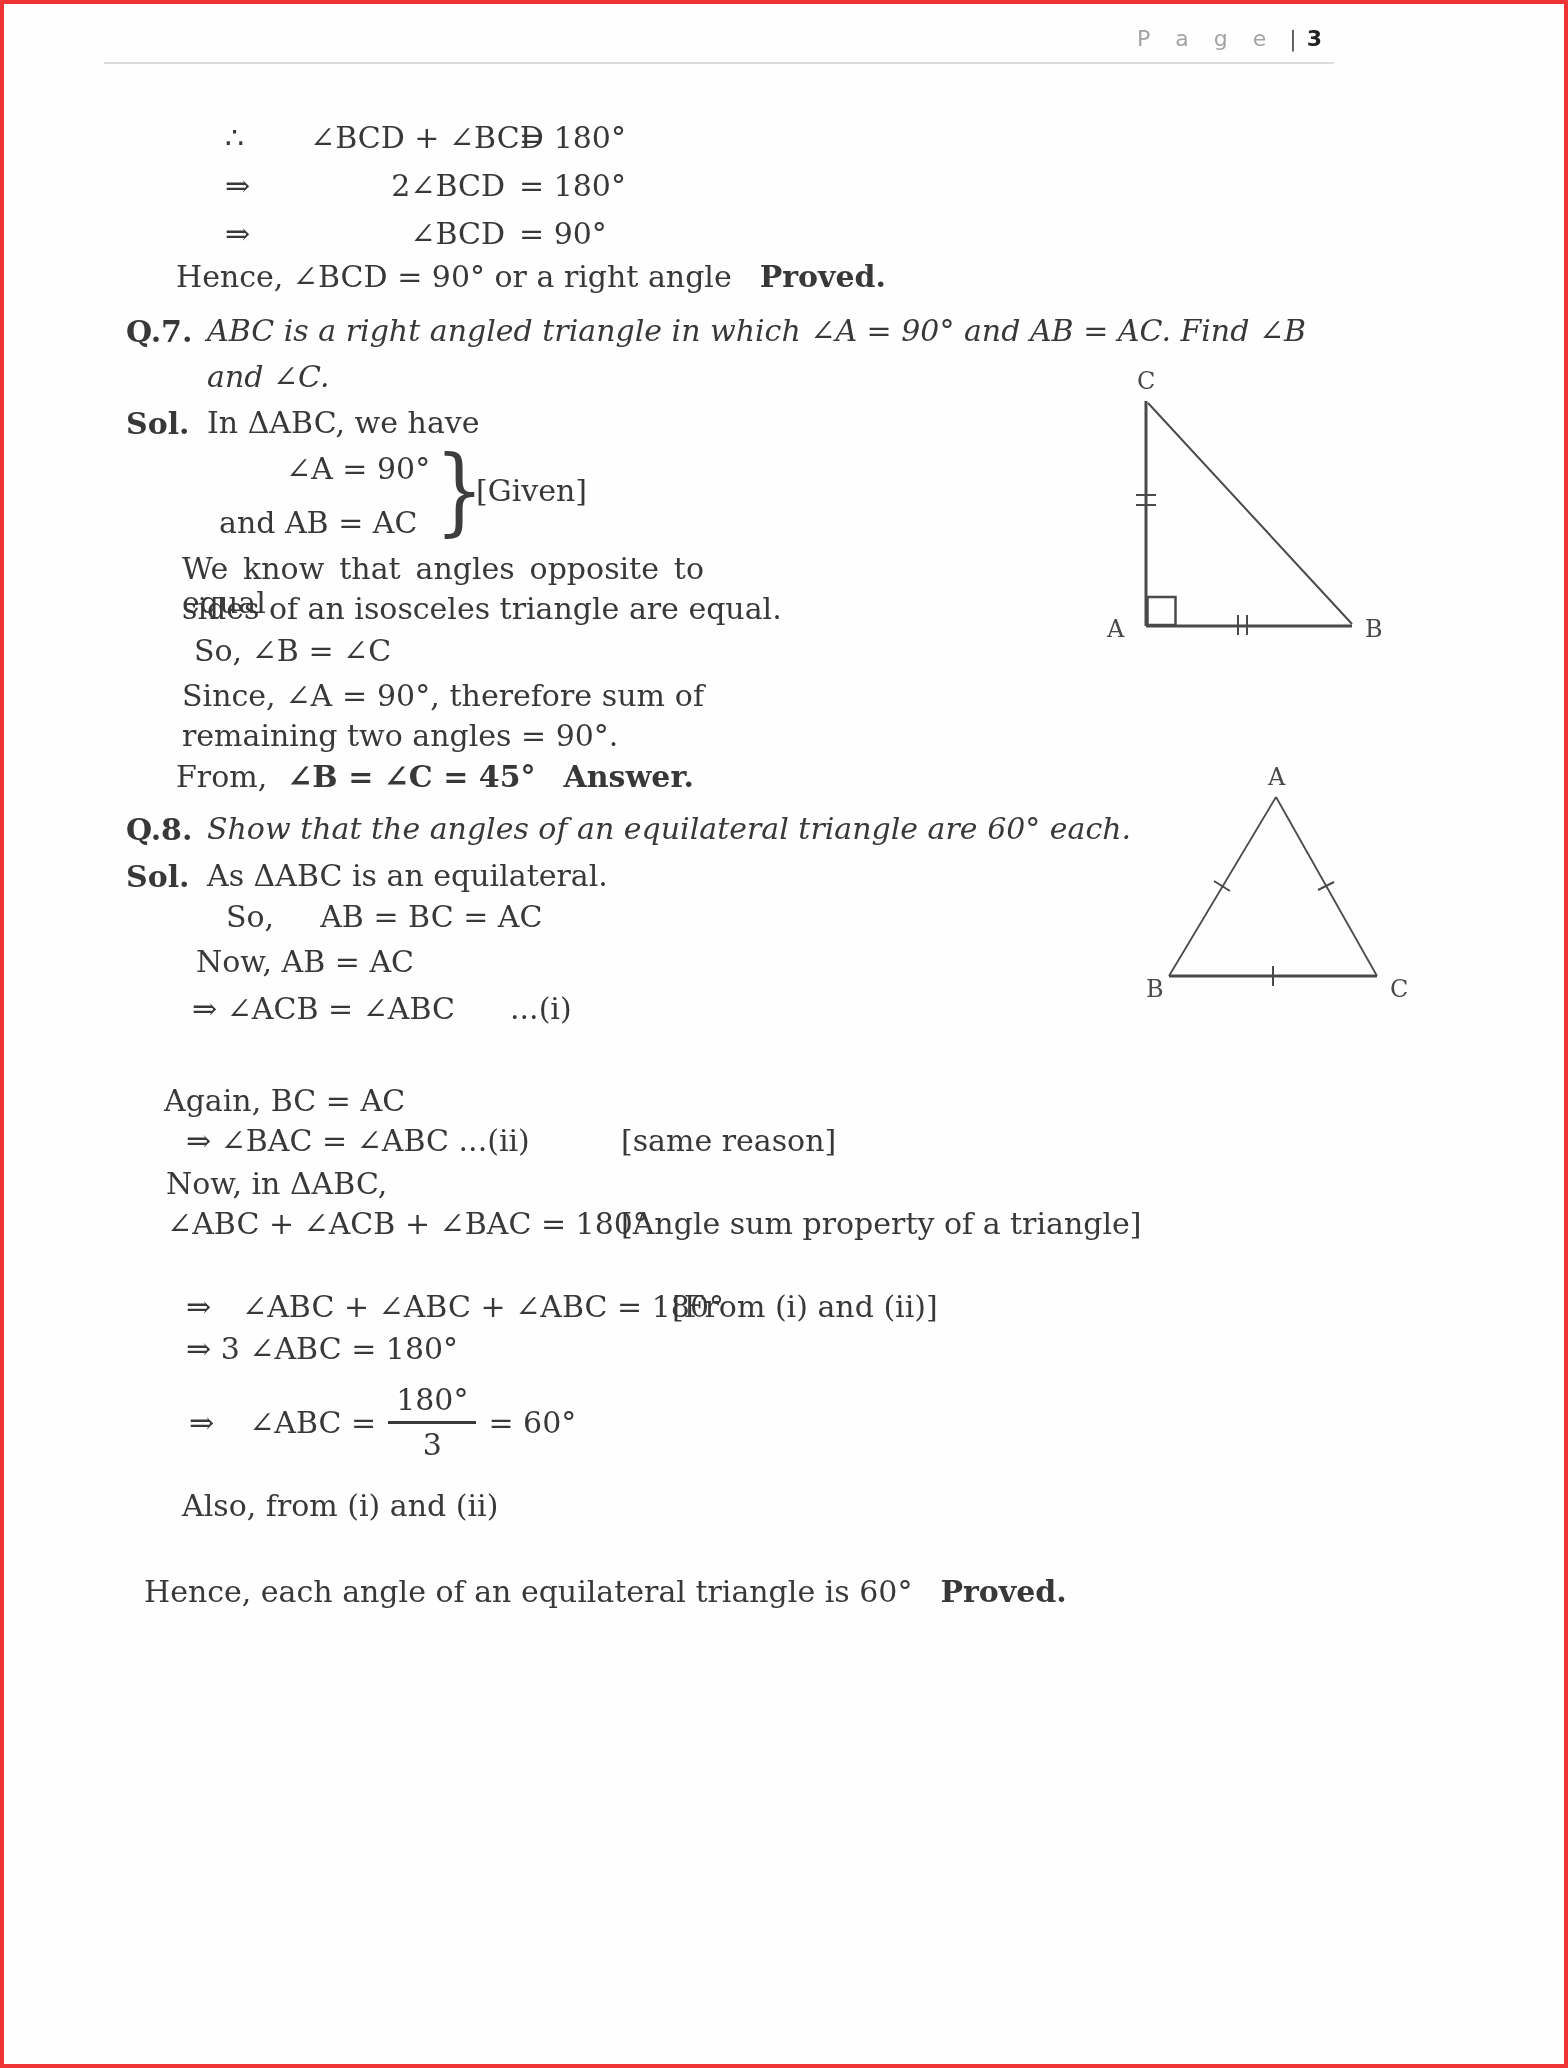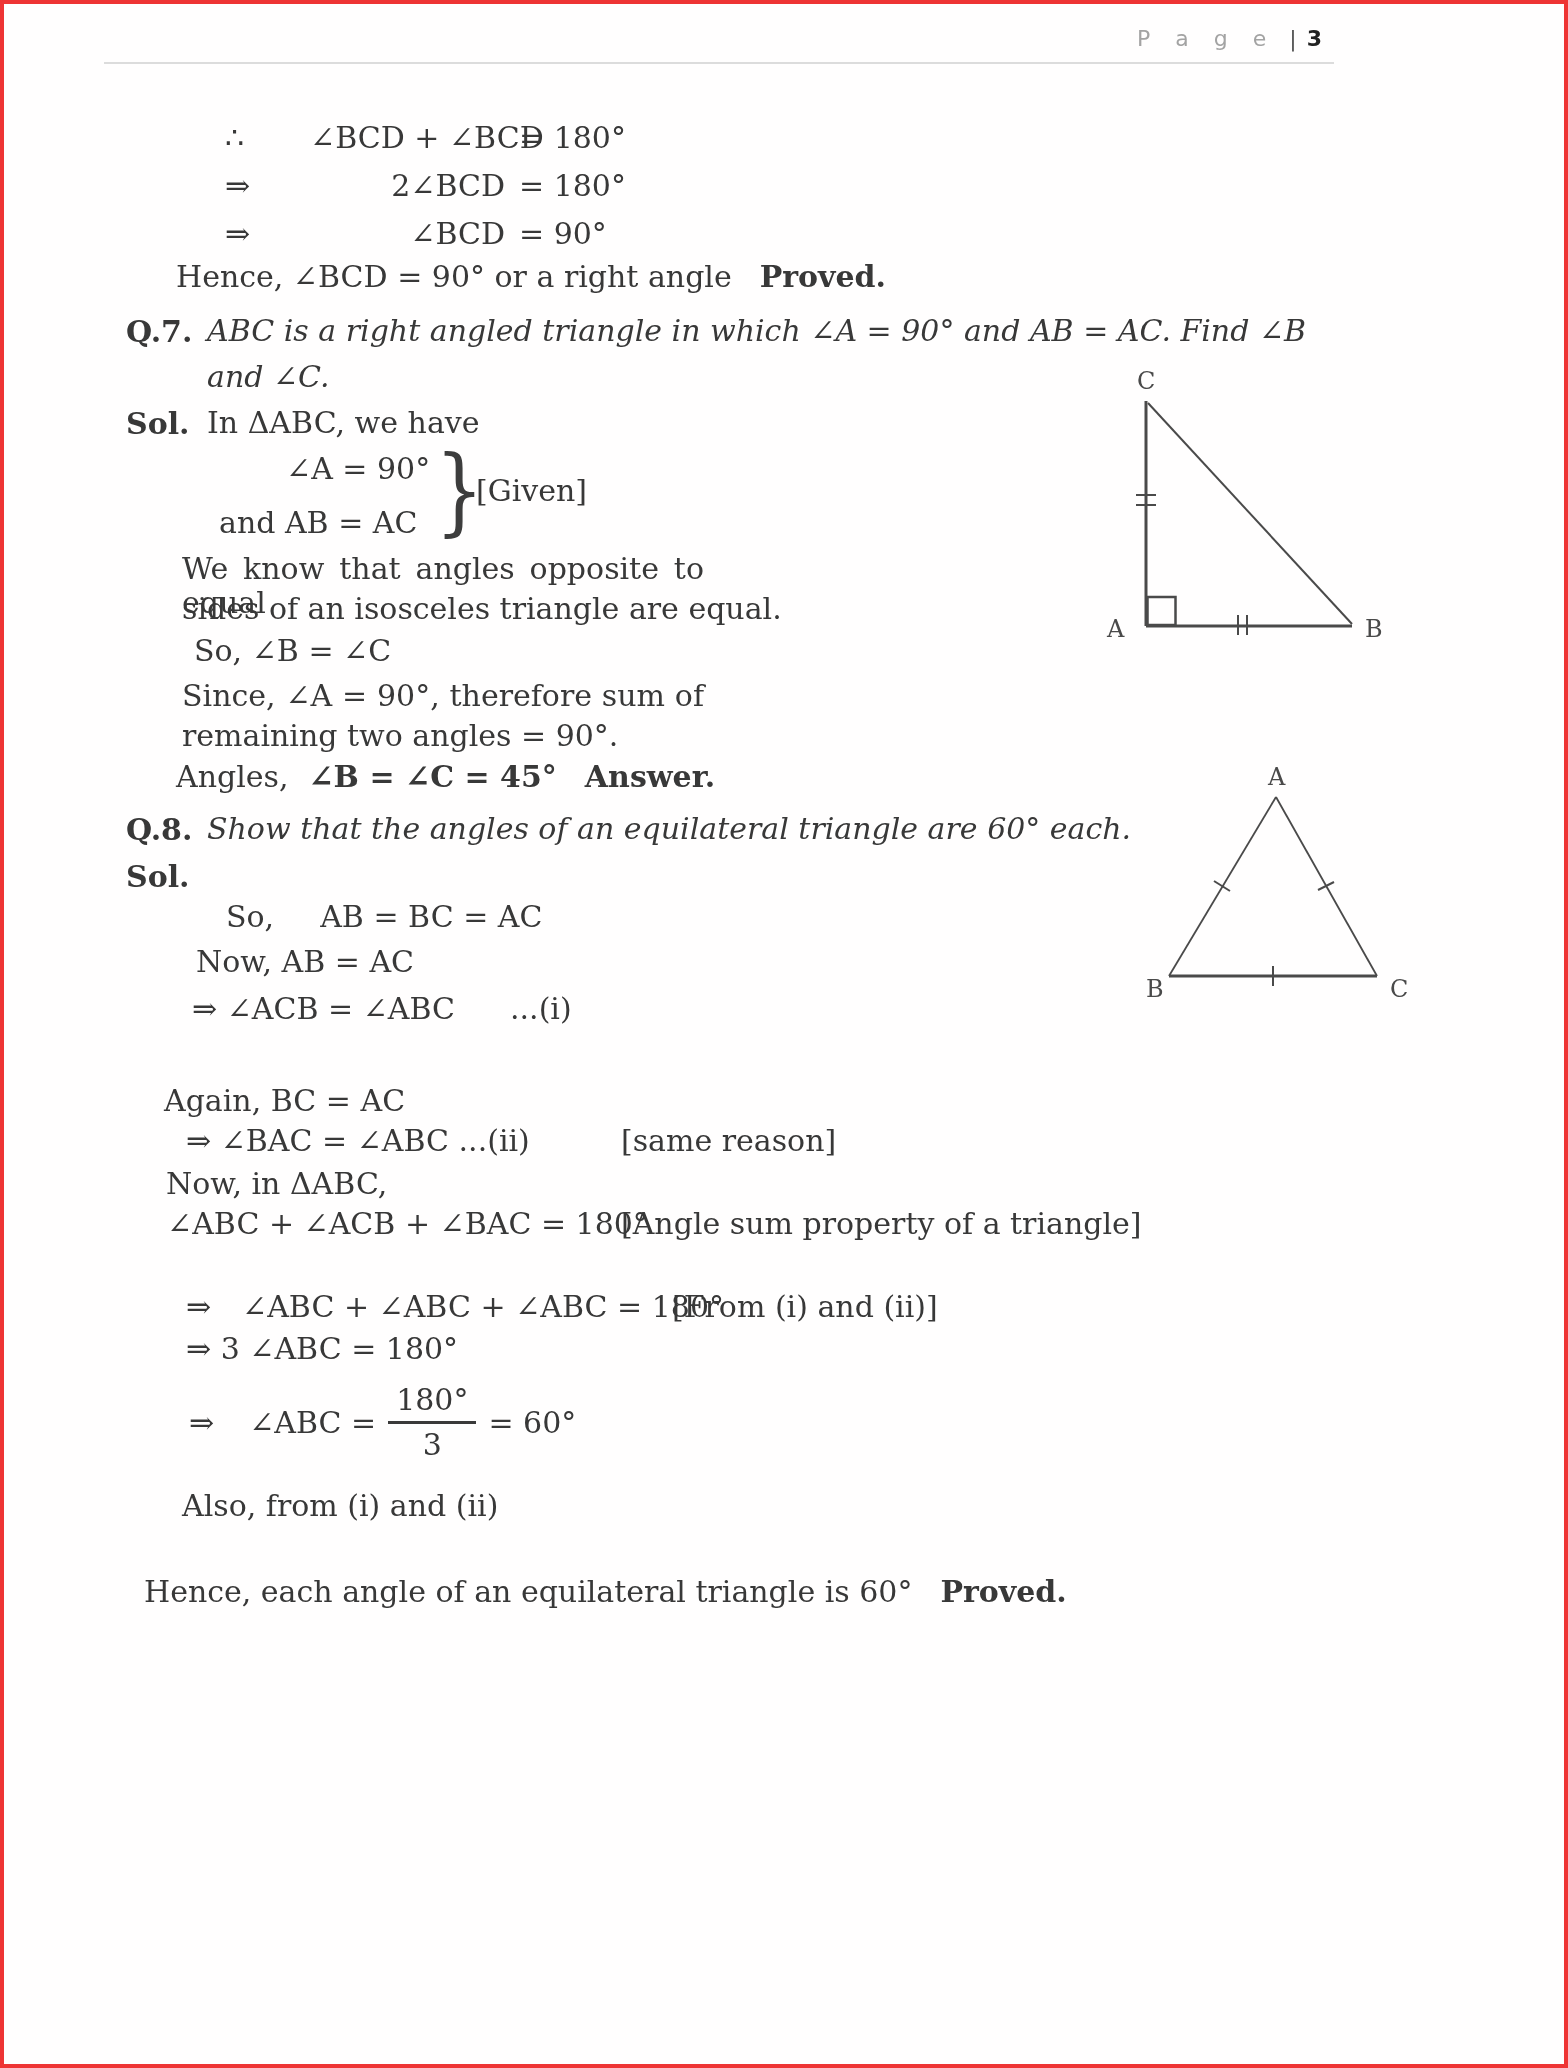--- a/index.html
+++ b/index.html
@@ -88,41 +88,42 @@
   <div class="ln" style="top:502px;left:215px">and AB = AC</div>
   <div class="brace">}</div>
   <div class="ln" style="top:470px;left:472px">[Given]</div>
 
   <div class="ln" style="top:588px;left:178px">sides of an isosceles triangle are equal.</div>
   <div class="ln jline" style="top:548px;left:178px">We know that angles opposite to equal</div>
   <div class="ln" style="top:630px;left:190px">So, ∠B = ∠C</div>
   <div class="ln jline" style="top:675px;left:178px">Since, ∠A = 90°, therefore sum of</div>
   <div class="ln" style="top:715px;left:178px">remaining two angles = 90°.</div>
   <div class="ln" style="top:756px;left:172px">
-    <span>Angles,</span><span class="gap20"></span><span class="bold">∠B = ∠C = 45°</span><span class="gap28"></span><span class="tag">Answer.</span>
+    <span>From,</span><span class="gap20"></span><span class="bold">∠B = ∠C = 45°</span><span class="gap28"></span><span class="tag">Answer.</span>
   </div>
 
   <svg style="position:absolute;left:1085px;top:355px" width="320" height="295" viewBox="0 0 320 295">
     <line x1="57" y1="42" x2="57" y2="267" stroke="#4a4a4a" stroke-width="3"></line>
     <line x1="57" y1="267" x2="263" y2="267" stroke="#4a4a4a" stroke-width="3"></line>
     <line x1="59" y1="44" x2="263" y2="265" stroke="#4a4a4a" stroke-width="2"></line>
     <rect x="58.5" y="238" width="28" height="28" fill="none" stroke="#4a4a4a" stroke-width="2.5"></rect>
     <line x1="47" y1="136" x2="67" y2="136" stroke="#4a4a4a" stroke-width="2"></line>
     <line x1="47" y1="146" x2="67" y2="146" stroke="#4a4a4a" stroke-width="2"></line>
     <line x1="149" y1="256" x2="149" y2="276" stroke="#4a4a4a" stroke-width="2"></line>
     <line x1="158" y1="256" x2="158" y2="276" stroke="#4a4a4a" stroke-width="2"></line>
     <text x="48" y="30">C</text>
     <text x="18" y="278">A</text>
     <text x="276" y="278">B</text>
   </svg>
 
   <div class="qlabel" style="top:808px;left:122px">Q.8.</div>
   <div class="ln it" style="top:808px;left:203px">Show that the angles of an equilateral triangle are 60° each.</div>
 
   <div class="qlabel" style="top:855px;left:122px">Sol.</div>
+  <div class="ln" style="top:855px;left:203px">As ΔABC is an equilateral.</div>
 
   <div class="ln" style="top:896px;left:222px">
     <span>So,</span><span class="gap46"></span><span>AB = BC = AC</span>
   </div>
   <div class="ln" style="top:941px;left:192px">Now, AB = AC</div>
   <div class="ln" style="top:988px;left:188px">
     <span>⇒ ∠ACB = ∠ABC</span><span class="gap55"></span><span>...(i)</span>
   </div>
   <div class="ln" style="top:1080px;left:160px">Again, BC = AC</div>
   <div class="ln" style="top:1120px;left:182px;width:1180px">

